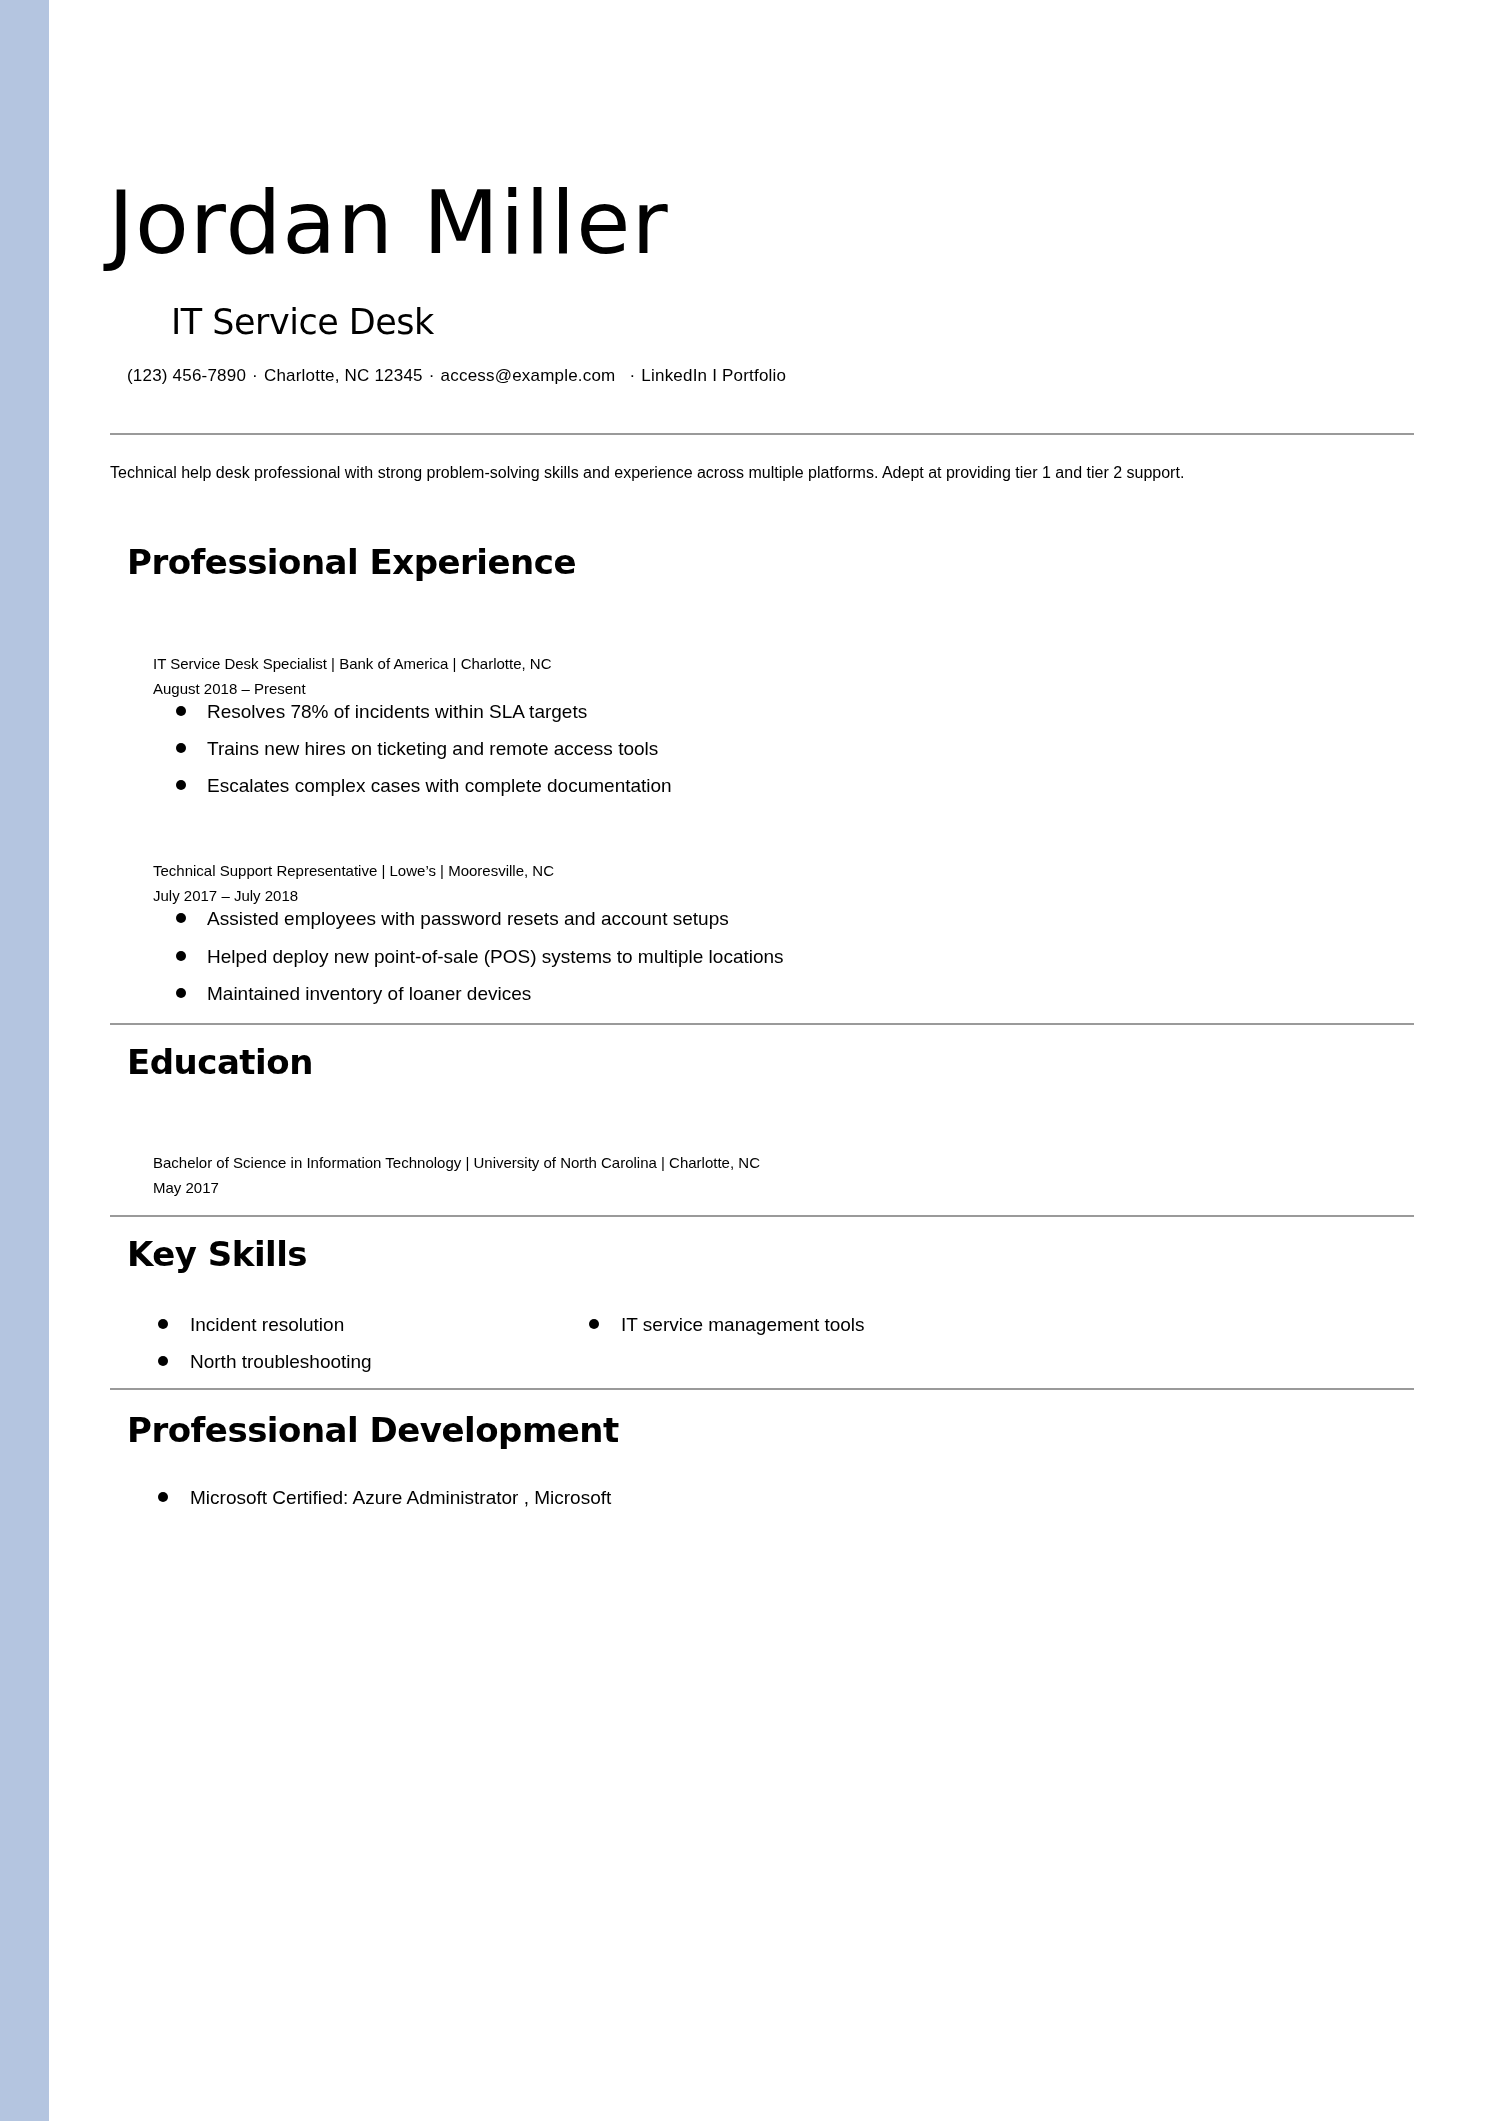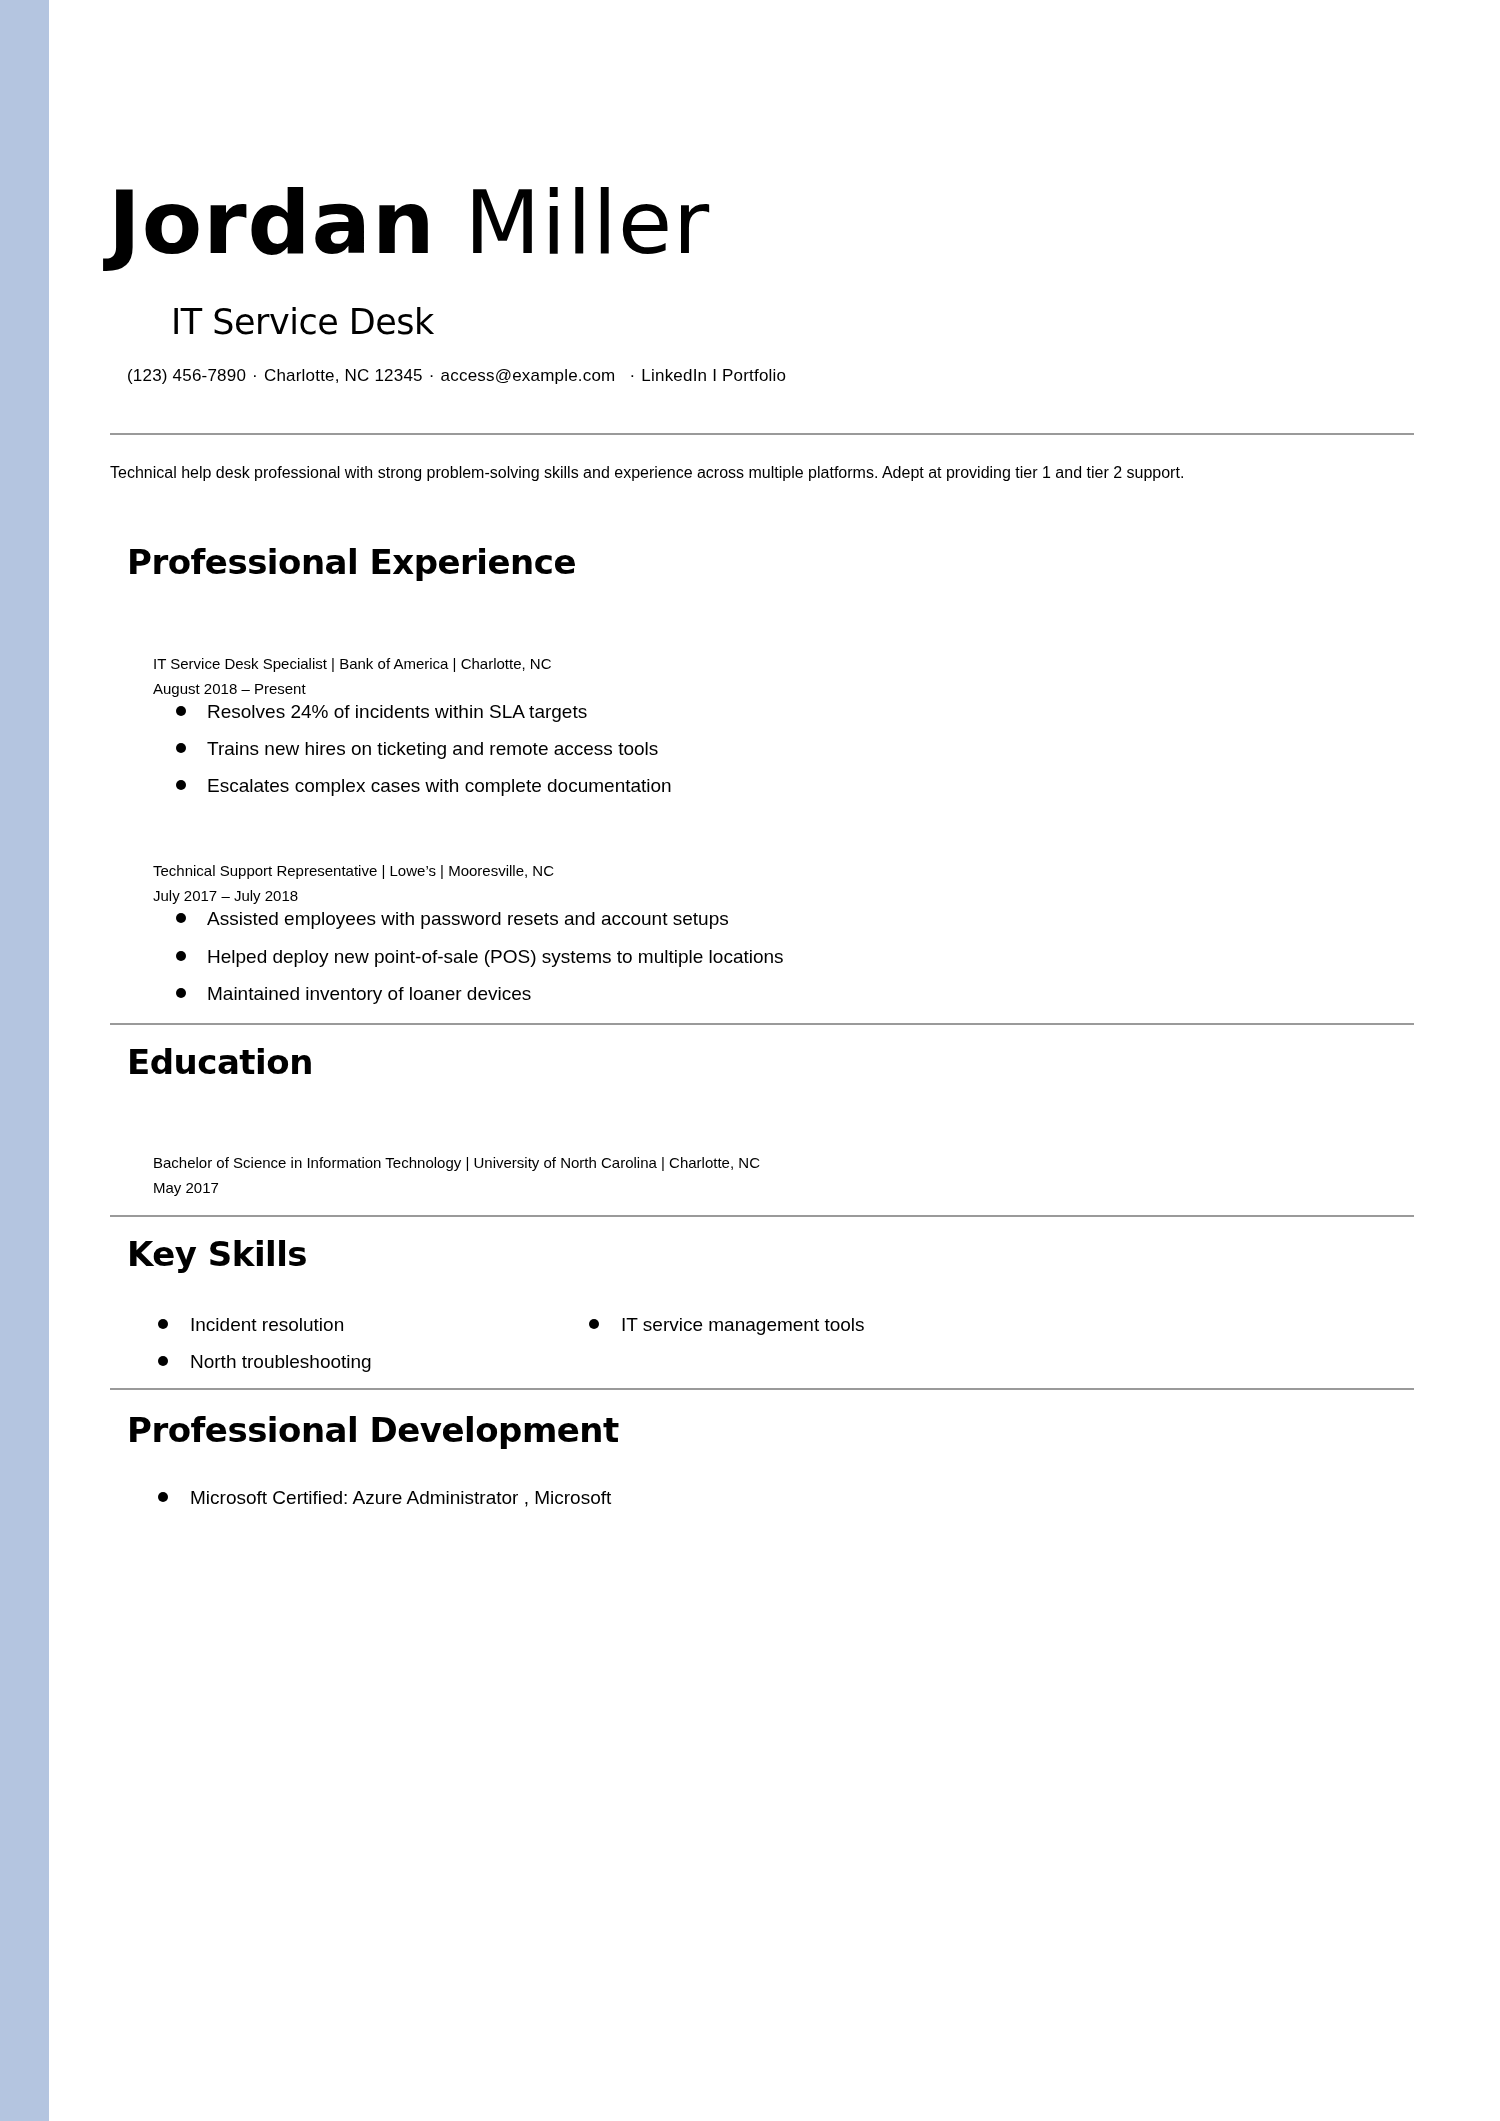--- a/index.html
+++ b/index.html
@@ -4,21 +4,21 @@
 <style>
   html, body { margin:0; padding:0; }
   body {
     width:1500px; height:2121px; position:relative; overflow:hidden;
     background:#ffffff; color:#000;
     font-family:"Liberation Sans", sans-serif;
   }
   .sidebar { position:absolute; left:0; top:0; width:49px; height:2121px; background:#b4c5e0; }
   .abs { position:absolute; white-space:nowrap; }
   .name { left:108px; top:168px; font-family:"DejaVu Sans", sans-serif; font-size:88px; line-height:110px; letter-spacing:1px; }
-  .name .first { font-weight:bold; }
+  .name .first { font-weight:normal; }
   .name .last { font-weight:normal; }
   .subtitle { left:127px; top:300px; font-family:"DejaVu Sans", sans-serif; font-size:35px; font-weight:normal; line-height:44px; letter-spacing:-0.5px;margin-left:44px; }
   .contact { left:127px; top:366px; font-size:17px; line-height:20px; letter-spacing:0.2px; }
   .contact .sep { padding:0 6px; }
   .divider { position:absolute; left:110px; width:1304px; height:2px; background:#9a9a9a; }
   .summary { left:110px; top:460px; width:1300px; font-size:16px; line-height:25px; white-space:normal; }
   .section-h { left:127px; font-family:"DejaVu Sans", sans-serif; font-weight:bold; font-size:34px; line-height:44px; letter-spacing:-0.5px; }
   .job-line { left:153px; font-size:15px; line-height:25px;margin-top:32px; }
   .bullet-row { position:absolute; left:176px; font-size:19px; line-height:24px; white-space:nowrap; }
   .dot { display:inline-block; width:10px; height:10px; border-radius:50%; background:#000; margin-right:21px; vertical-align:middle; position:relative; top:-2px; }
@@ -39,21 +39,21 @@
 </div>
 
 <div class="divider" style="top:433px"></div>
 
 <div class="abs summary">Technical help desk professional with strong problem-solving skills and experience across multiple platforms. Adept at providing tier 1 and tier 2 support.</div>
 
 <div class="abs section-h" style="top:540px">Professional Experience</div>
 
 <div class="abs job-line" style="top:619px">IT Service Desk Specialist  | Bank of America  | Charlotte, NC</div>
 <div class="abs job-line" style="top:644px">August 2018 – Present</div>
-<div class="bullet-row" style="top:700px"><span class="dot"></span><span>Resolves 24% of incidents within SLA targets</span></div>
+<div class="bullet-row" style="top:700px"><span class="dot"></span><span>Resolves 78% of incidents within SLA targets</span></div>
 <div class="bullet-row" style="top:737px"><span class="dot"></span><span>Trains new hires on ticketing and remote access tools</span></div>
 <div class="bullet-row" style="top:774px"><span class="dot"></span><span>Escalates complex cases with complete documentation</span></div>
 
 <div class="abs job-line" style="top:826px">Technical Support Representative  | Lowe’s  | Mooresville, NC</div>
 <div class="abs job-line" style="top:851px">July 2017 – July 2018</div>
 <div class="bullet-row" style="top:907px"><span class="dot"></span><span>Assisted employees with password resets and account setups</span></div>
 <div class="bullet-row" style="top:945px"><span class="dot"></span><span>Helped deploy new point-of-sale (POS) systems to multiple locations</span></div>
 <div class="bullet-row" style="top:982px"><span class="dot"></span><span>Maintained inventory of loaner devices</span></div>
 
 <div class="divider" style="top:1023px"></div>

